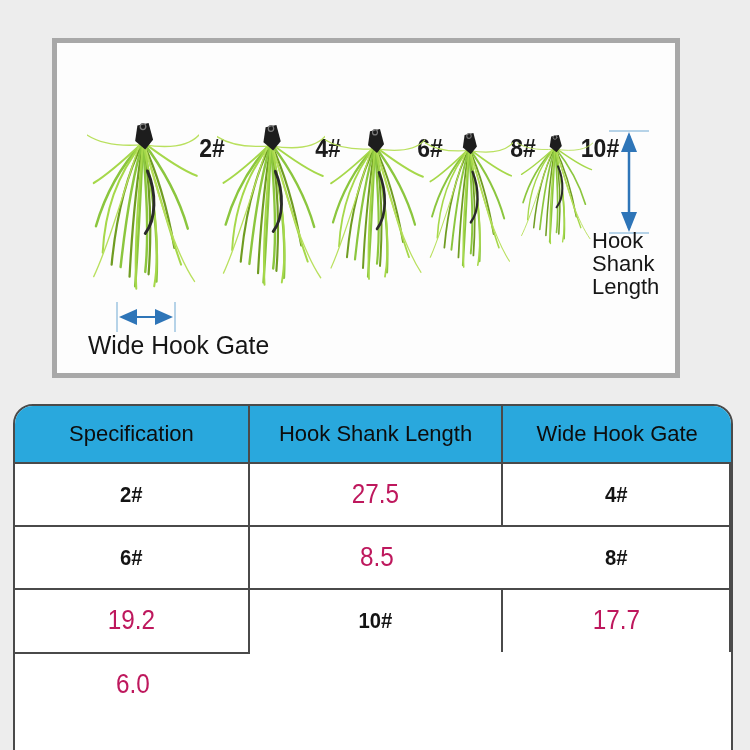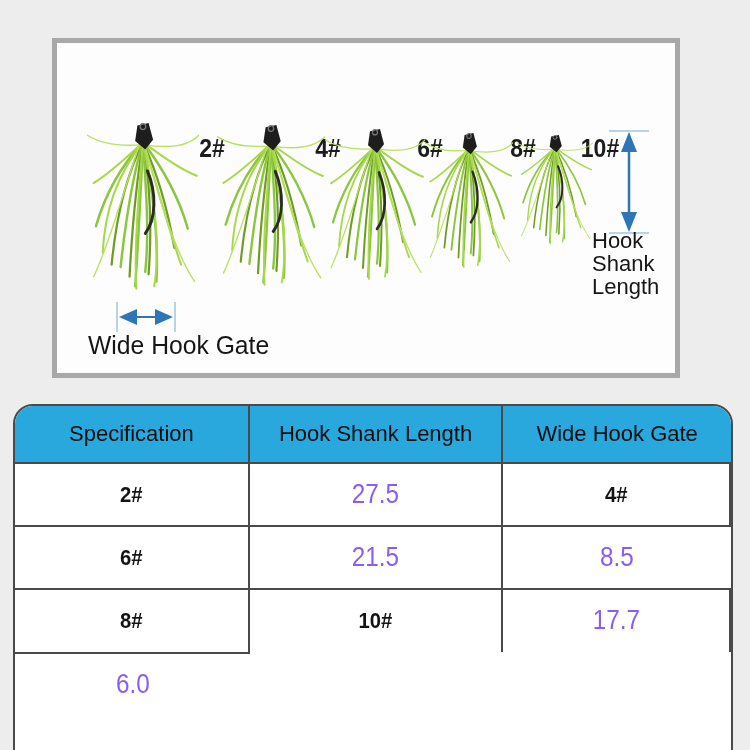--- a/index.html
+++ b/index.html
@@ -28,21 +28,21 @@
               border:2px solid #4a4a4a;border-radius:20px;overflow:hidden;
               display:grid;
               grid-template-columns:32.8% 35.4% 31.8%;
               grid-template-rows:56px repeat(5,1fr);}
   .cell{display:flex;align-items:center;justify-content:center;}
   .th{background:#29a8dd;font-size:22px;color:#0d0d0d;}
   .colline{border-right:2px solid #4a4a4a;}
   .data{border-top:2px solid #4a4a4a;}
   .spec{font-weight:bold;font-size:22px;color:#141414;}
   .spec span{display:inline-block;transform:scaleX(.92);}
-  .val{font-size:27px;color:#8b5cf6;}
+  .val{font-size:27px;color:#be185d;}
   .val span{display:inline-block;transform:scaleX(.9);}
 </style>
 </head>
 <body>
 
 <svg width="0" height="0" style="position:absolute">
   <defs>
     <g id="tassel" stroke-linecap="round" fill="none">
       <g stroke="#6f9c22" stroke-width="2">
         <path d="M50,16 C36,42 26,78 22,118"></path>
@@ -138,29 +138,29 @@
         <span>27.5</span>
       </div>
 
     <div class="cell data colline spec">
         <span>4#</span>
       </div>
 
     <div class="cell data colline spec">
         <span>6#</span>
       </div>
-    <div class="cell data colline val">
-        <span>21.5</span>
-      </div>
     <div class="cell data val">
         <span>8.5</span>
       </div>
 
     <div class="cell data colline spec">
         <span>8#</span>
+      </div>
+    <div class="cell data colline val">
+        <span>19.2</span>
       </div>
 
     <div class="cell data colline spec">
         <span>10#</span>
       </div>
     <div class="cell data colline val">
         <span>17.7</span>
       </div>
     <div class="cell data val">
         <span>6.0</span>

